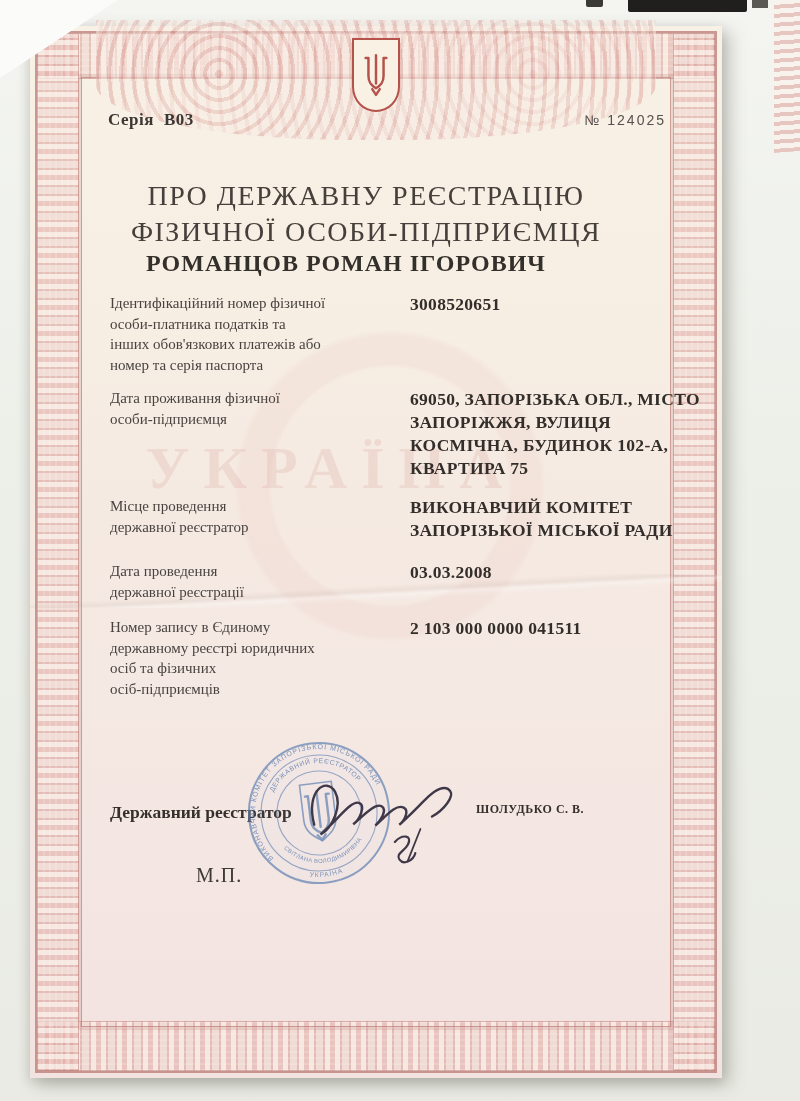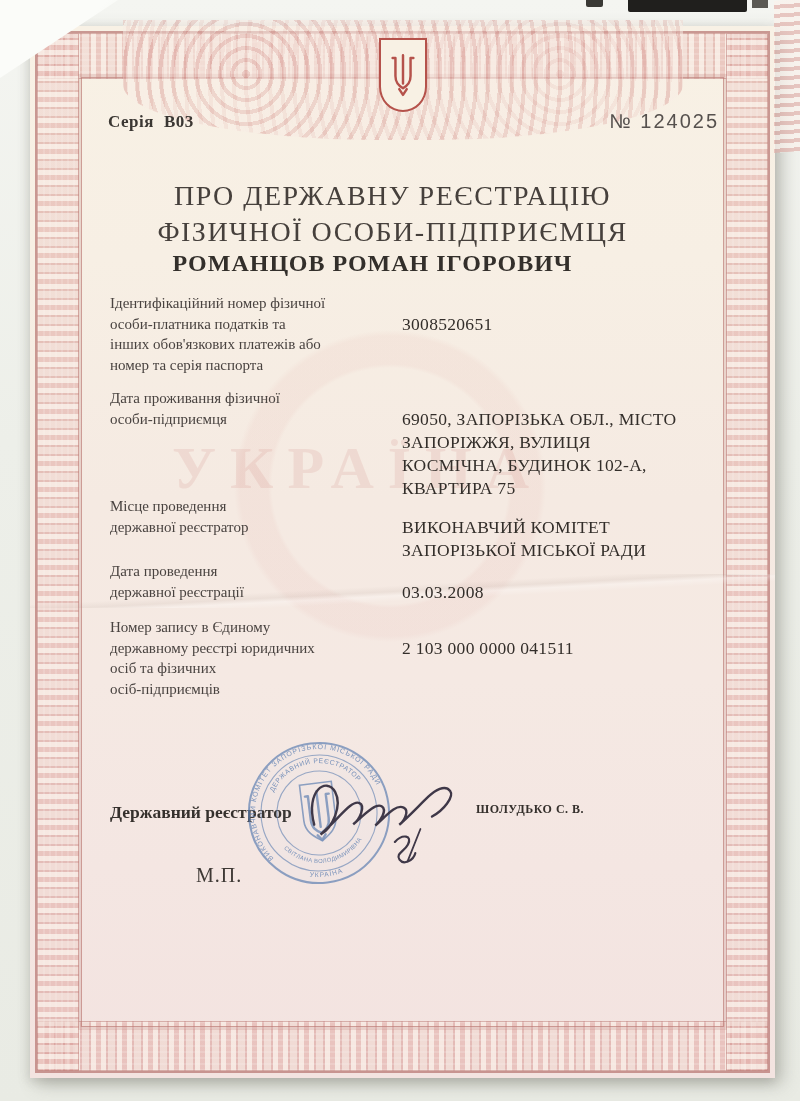--- a/index.html
+++ b/index.html
@@ -11,21 +11,21 @@
   html,body{width:800px;height:1101px;}
   body{
     font-family:"Liberation Serif", serif;
     background:linear-gradient(180deg,#f4f5f1 0%,#edefe9 40%,#e9ebe4 100%);
     position:relative;overflow:hidden;color:var(--ink-text,#3f3a36);
   }
   .scene{position:absolute;inset:0;}
 
   
   .paper{
-    position:absolute;left:30px;top:26px;width:745px;height:1052px;
+    position:absolute;left:30px;top:26px;width:692px;height:1052px;
     background:
       radial-gradient(circle at 360px 460px, rgba(228,170,163,0) 118px, rgba(222,160,154,.10) 122px, rgba(222,160,154,.10) 150px, rgba(228,170,163,0) 156px),
       linear-gradient(180deg,#f8f1e5 0%,#f7efe4 22%,#f5eae2 45%,#f5e9e3 62%,#f4e6e2 80%,#f3e3e0 100%);
     box-shadow:7px 6px 16px rgba(105,105,95,.38), -2px 4px 10px rgba(120,120,110,.22);
   }
   .crease{position:absolute;left:0;right:0;top:548px;height:34px;pointer-events:none;
     background:linear-gradient(177deg, rgba(0,0,0,0) 42%, rgba(150,130,120,.10) 50%, rgba(255,255,255,.28) 56%, rgba(0,0,0,0) 64%);}
 
   
   .frame-outer{position:absolute;inset:5px;border:2px solid rgba(186,122,117,.75);}
@@ -68,21 +68,21 @@
   .header-row{position:absolute;top:84px;left:78px;right:56px;display:flex;
     justify-content:space-between;align-items:center;}
   .series{font-size:17px;font-weight:bold;color:#3b3733;letter-spacing:.5px;white-space:nowrap;}
   .series .val{margin-left:10px;}
   .cert-title{
     font-size:46px;font-weight:bold;letter-spacing:9px;color:#ded2c4;
     -webkit-text-stroke:1.3px #82746a;
     text-shadow:2px 2px 0 rgba(255,253,248,.75), 3px 3px 3px rgba(176,140,130,.7);
     white-space:nowrap;
   }
-  .cert-number{font-family:"Liberation Sans", sans-serif;font-size:20px;color:#56514e;
+  .cert-number{font-family:"Liberation Sans", sans-serif;font-size:14px;color:#56514e;
     letter-spacing:2px;white-space:nowrap;}
   .subtitle{
     position:absolute;top:152px;left:40px;right:60px;text-align:center;
     font-size:28px;line-height:1.3;letter-spacing:1.5px;color:#46403c;white-space:pre-line;
   }
   .holder-name{
     position:absolute;top:224px;left:40px;right:100px;text-align:center;
     font-size:24px;font-weight:bold;letter-spacing:1px;color:#332f2b;
   }
 
@@ -90,22 +90,22 @@
   .watermark{
     position:absolute;top:408px;left:30px;right:120px;text-align:center;
     font-size:60px;font-weight:bold;letter-spacing:14px;
     color:var(--watermark-pink,#d79790);opacity:.20;pointer-events:none;
   }
 
   
   .row{position:absolute;left:80px;right:60px;}
   .row .label{position:absolute;left:0;top:0;width:242px;font-size:15px;
     line-height:1.38;color:#494340;white-space:pre-line;}
-  .row .value{position:absolute;left:292px;top:0;width:348px;font-size:17.5px;
-    font-weight:normal;line-height:1.32;letter-spacing:.3px;color:#332e2a;white-space:pre-line;margin-top:20px;}
+  .row .value{position:absolute;left:300px;top:0;width:348px;font-size:17.5px;
+    font-weight:bold;line-height:1.32;letter-spacing:.3px;color:#332e2a;white-space:pre-line;}
   .row.f1{top:267px;} .row.f2{top:362px;} .row.f3{top:470px;}
   .row.f4{top:535px;} .row.f5{top:591px;}
 
   
   .registrar-label{position:absolute;left:80px;top:776px;font-size:17.5px;font-weight:bold;color:#35302c;}
   .registrar-name{position:absolute;left:446px;top:776px;font-size:12px;font-weight:bold;
     letter-spacing:.5px;color:#35302c;}
   .mp{position:absolute;left:166px;top:838px;font-size:20px;letter-spacing:1px;color:#3e3935;}
 
   .stamp{position:absolute;left:212px;top:710px;width:154px;height:154px;

